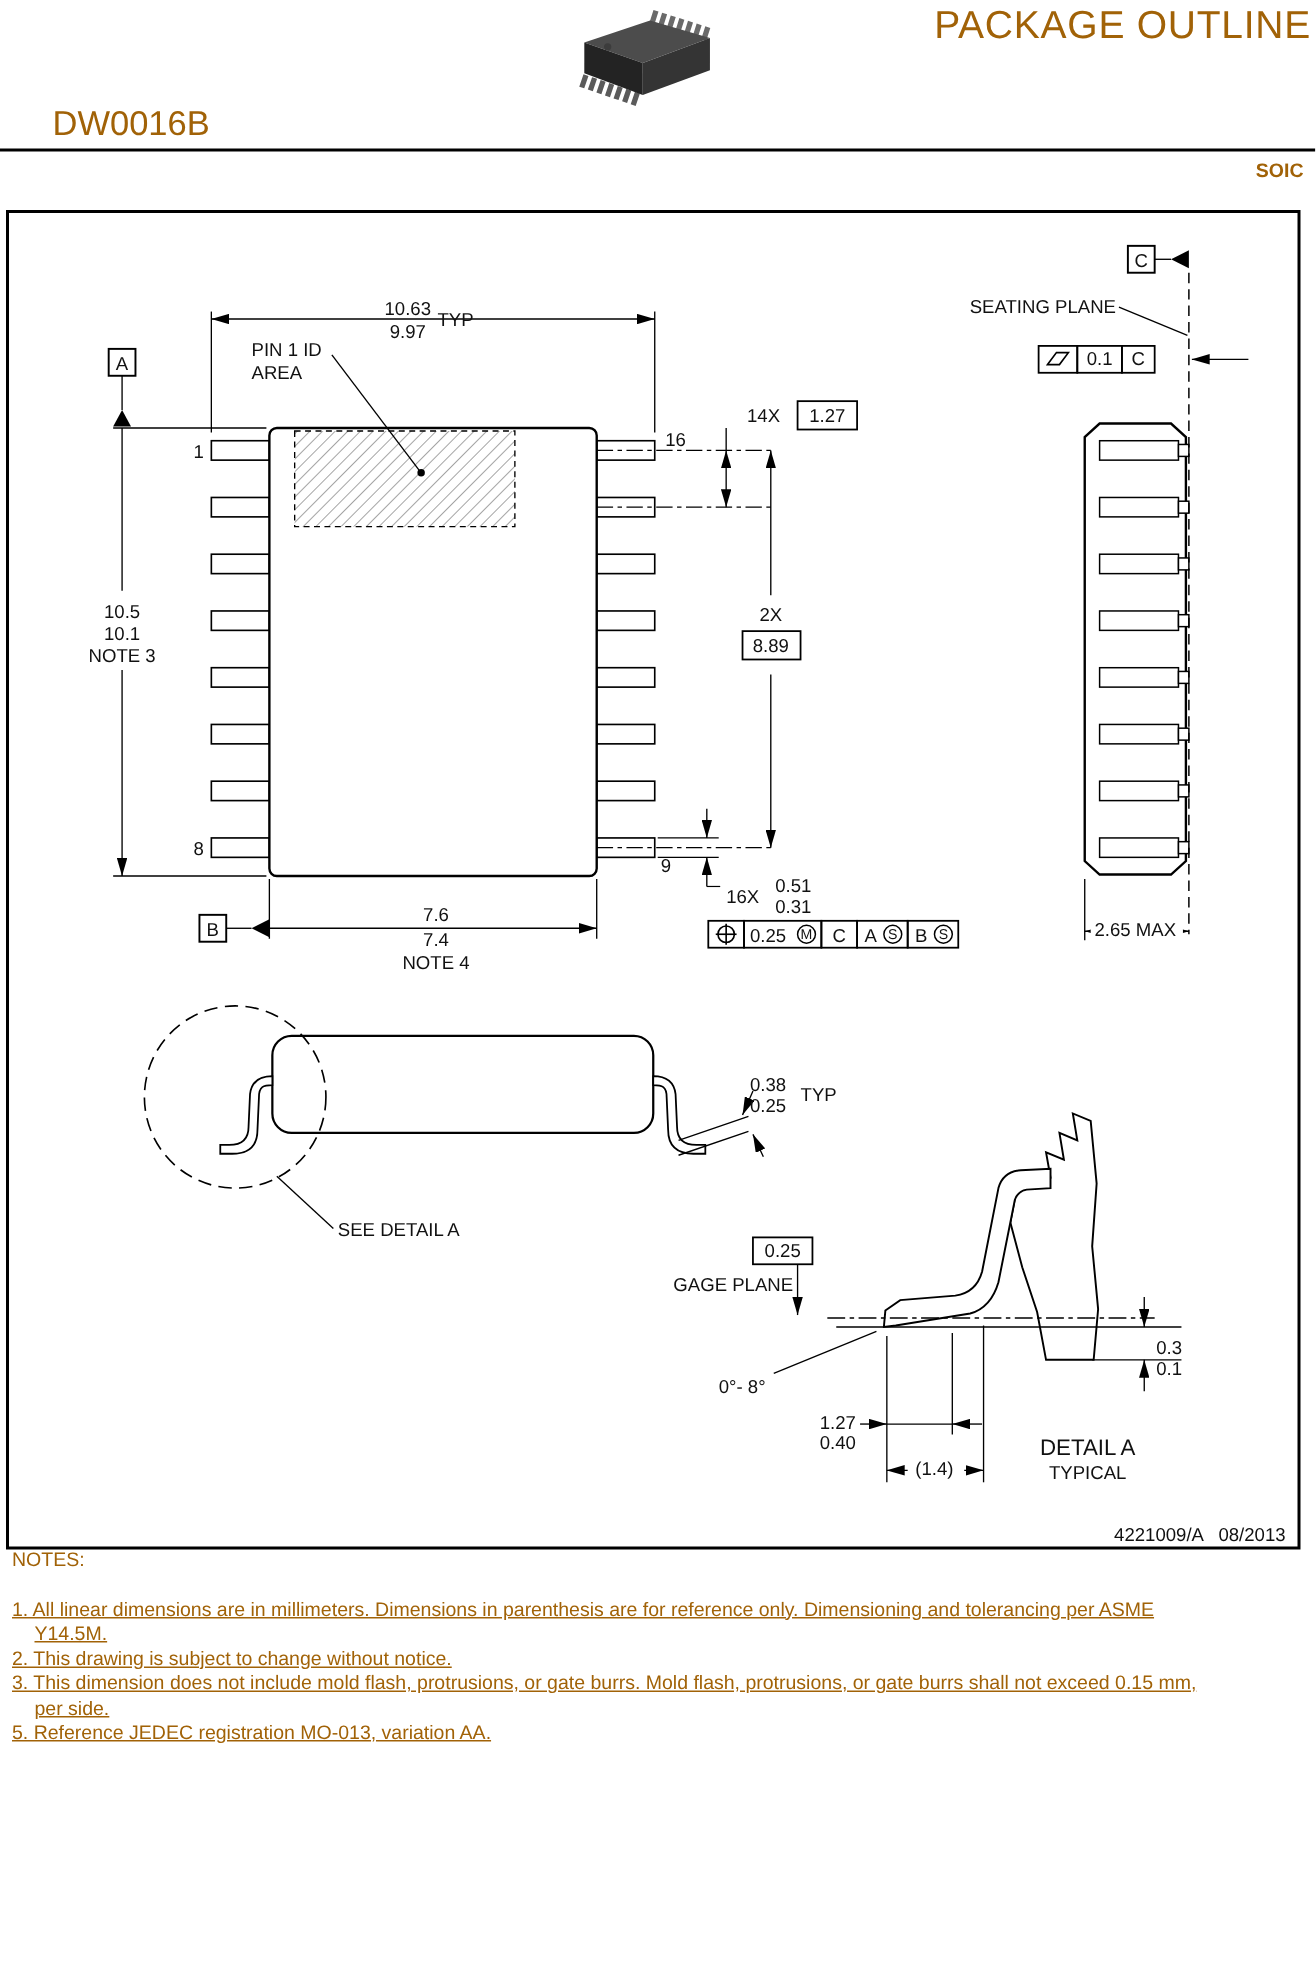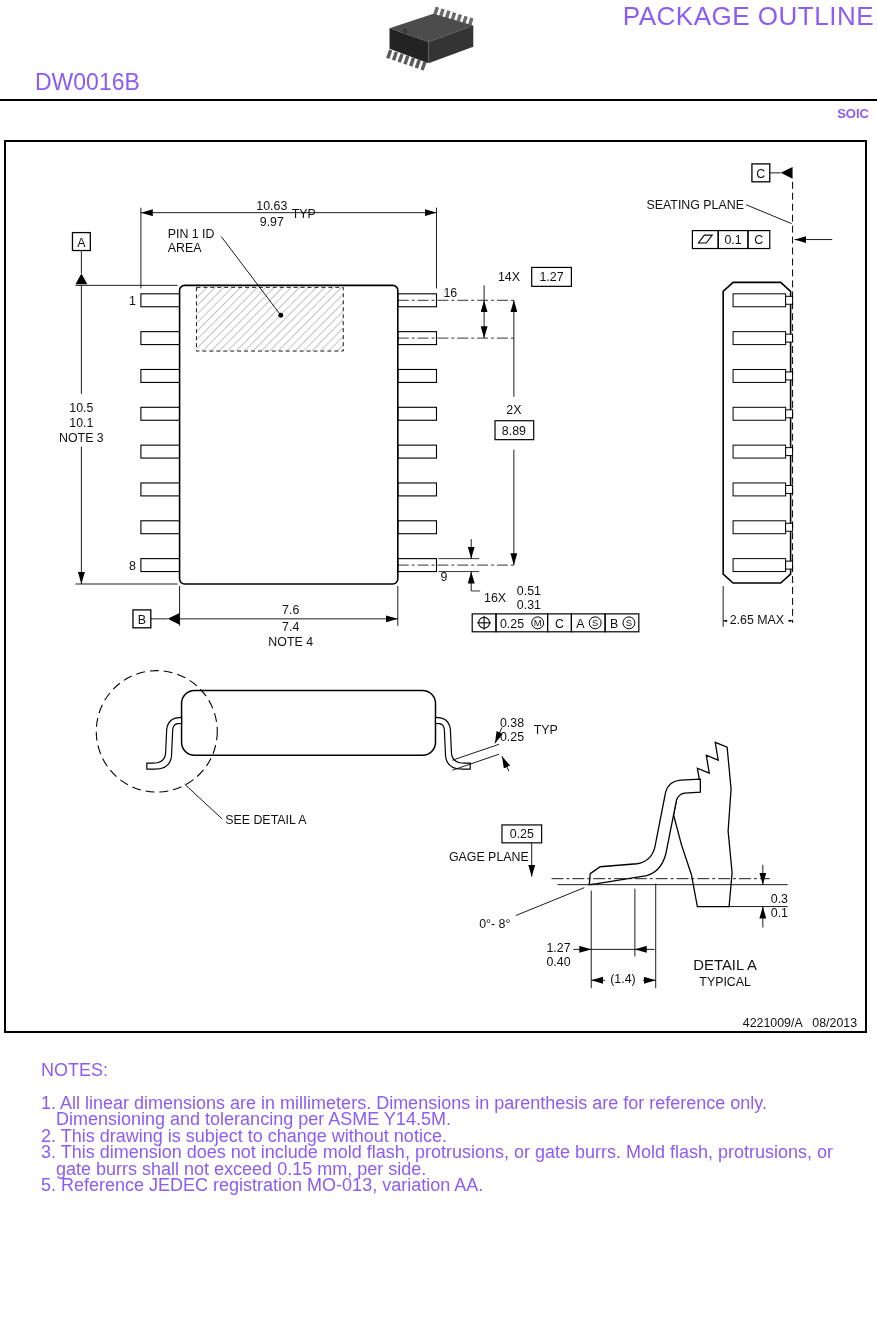--- a/index.html
+++ b/index.html
@@ -1,40 +1,40 @@
 <!DOCTYPE html>
 <html><head>
 <meta charset="utf-8">
 <style>
   html,body { margin:0; padding:0; background:#fff; }
   .page {
     position:relative; width:877px; height:1319px; background:#fff;
-    font-family:"Liberation Sans", sans-serif; color:#8b5cf6; overflow:hidden;
+    font-family:"Liberation Sans", sans-serif; color:#a16207; overflow:hidden;
   }
   
   .doc-title   { position:absolute; top:1px;  right:3px; font-size:26px; letter-spacing:0.5px; }
   .part-number { position:absolute; top:69px; left:6px;  font-size:23px;margin-left:29px; }
   .package-desc{ position:absolute; top:73px; right:3px; font-size:19px; }
   .header-rule { position:absolute; top:99px; left:0; width:877px; height:2px; background:#000; }
   .package-family { position:absolute; top:106px; right:8px; font-size:13px;font-weight:bold; }
   .chip { position:absolute; top:4px; left:372px; width:112px; height:72px; }
   
   .frame {
     position:absolute; top:140px; left:4px; width:863px; height:893px;
     border:2px solid #000; box-sizing:border-box;
   }
   svg.drawing { position:absolute; left:0; top:0; width:100%; height:100%; display:block; }
   .drawing text { font-family:"Liberation Sans", sans-serif; font-size:12.5px; fill:#111; stroke:none; }
   .drawing text.sm { font-size:9.5px; }
   .drawing text.lg { font-size:15px; }
   .drawing text.pre { white-space:pre; }
   
-  .notes { position:absolute; top:1062px; left:8px; width:800px; font-size:18px; line-height:16.5px;margin-left:33px; }
+  .notes { position:absolute; top:1032px; left:8px; width:800px; font-size:13px; line-height:16.5px; }
   .notes-heading { margin-bottom:16px; }
-  .note-item { padding-left:15px; text-indent:-15px; }
+  .note-item { padding-left:15px; text-indent:-15px;text-decoration:underline; }
   
   .footer { position:absolute; top:1299px; left:0; width:877px; text-align:center; font-size:13.5px; }
 </style>
 </head>
 <body>
 
 <div class="page">
 
   <svg class="chip" viewBox="0 0 115 72">
     <path d="M16,50 L57,64" stroke="#5b5b5b" stroke-width="9" stroke-dasharray="3.6 2.6" fill="none"></path>

